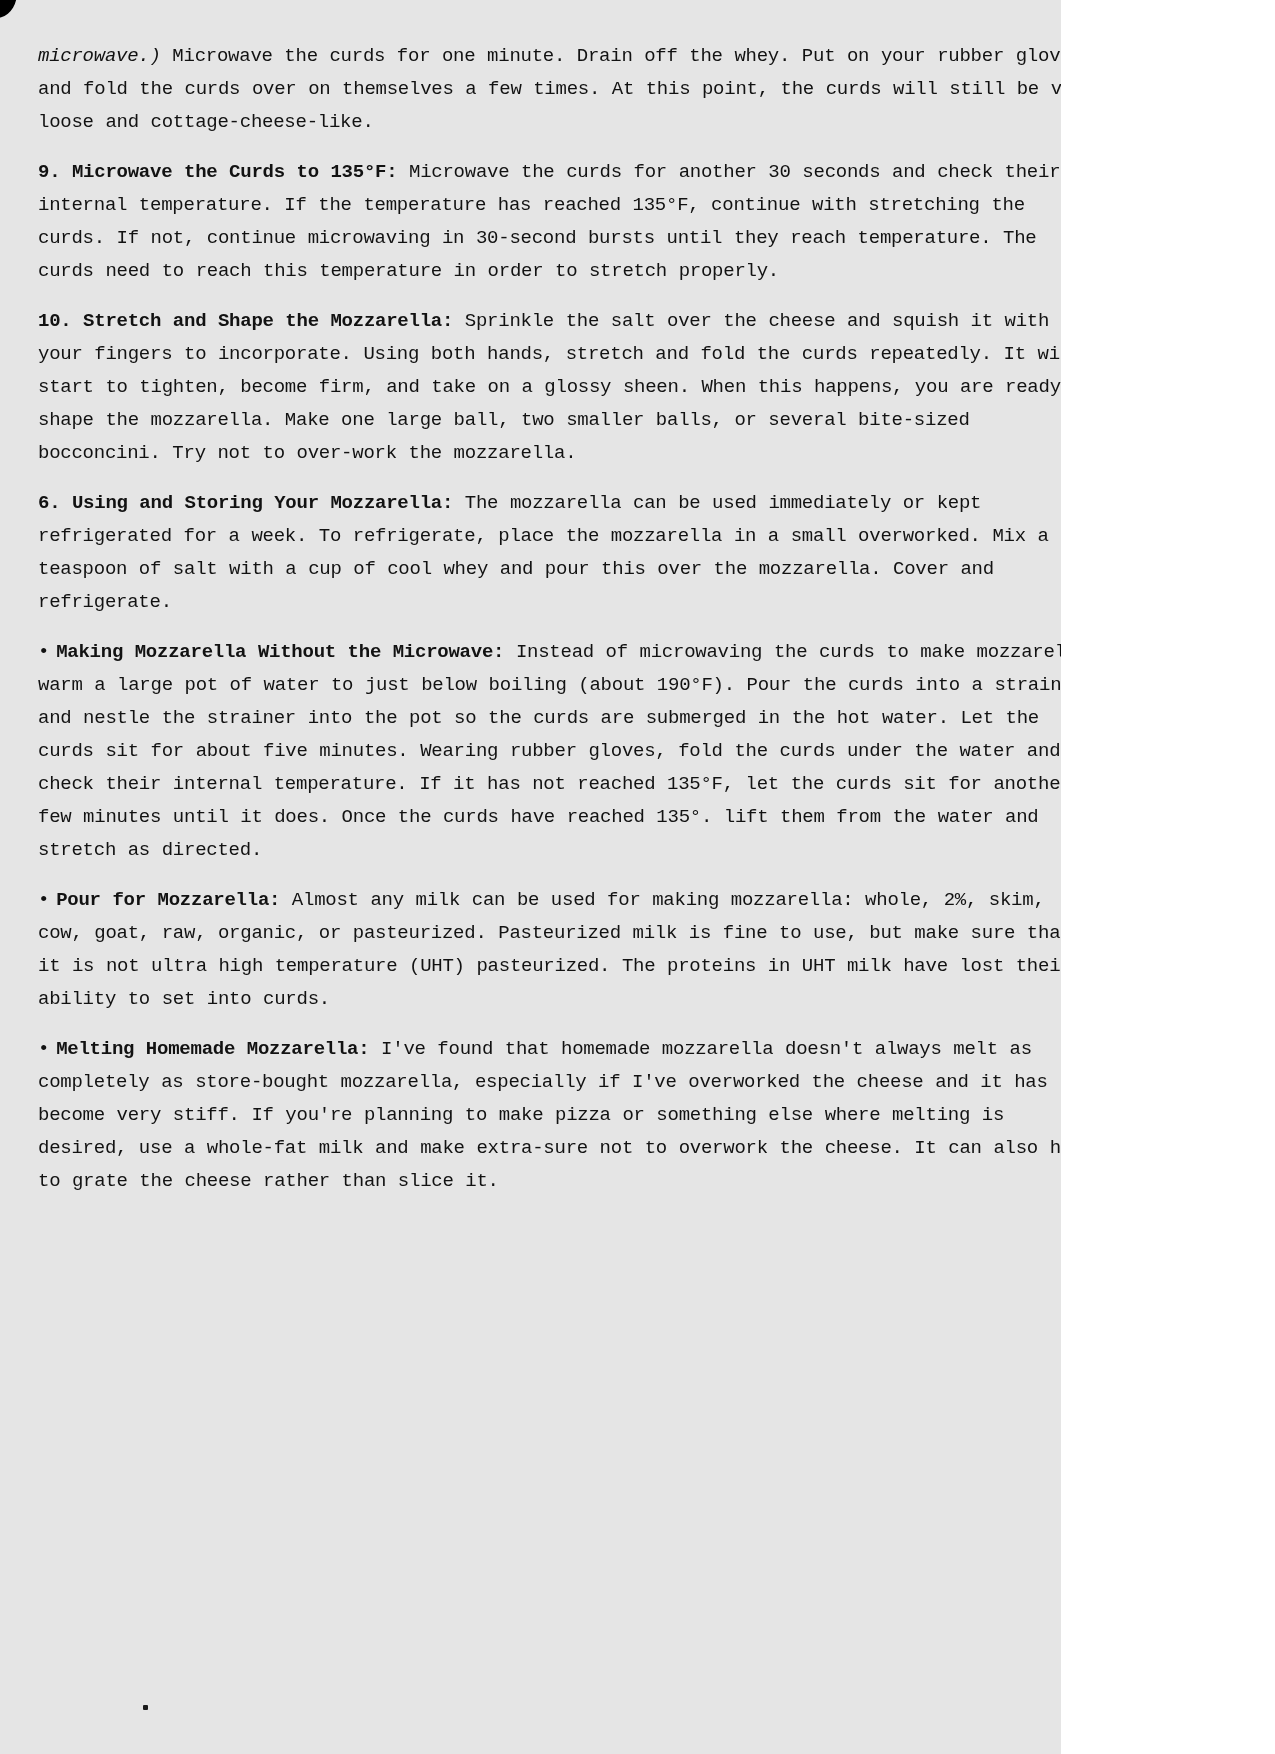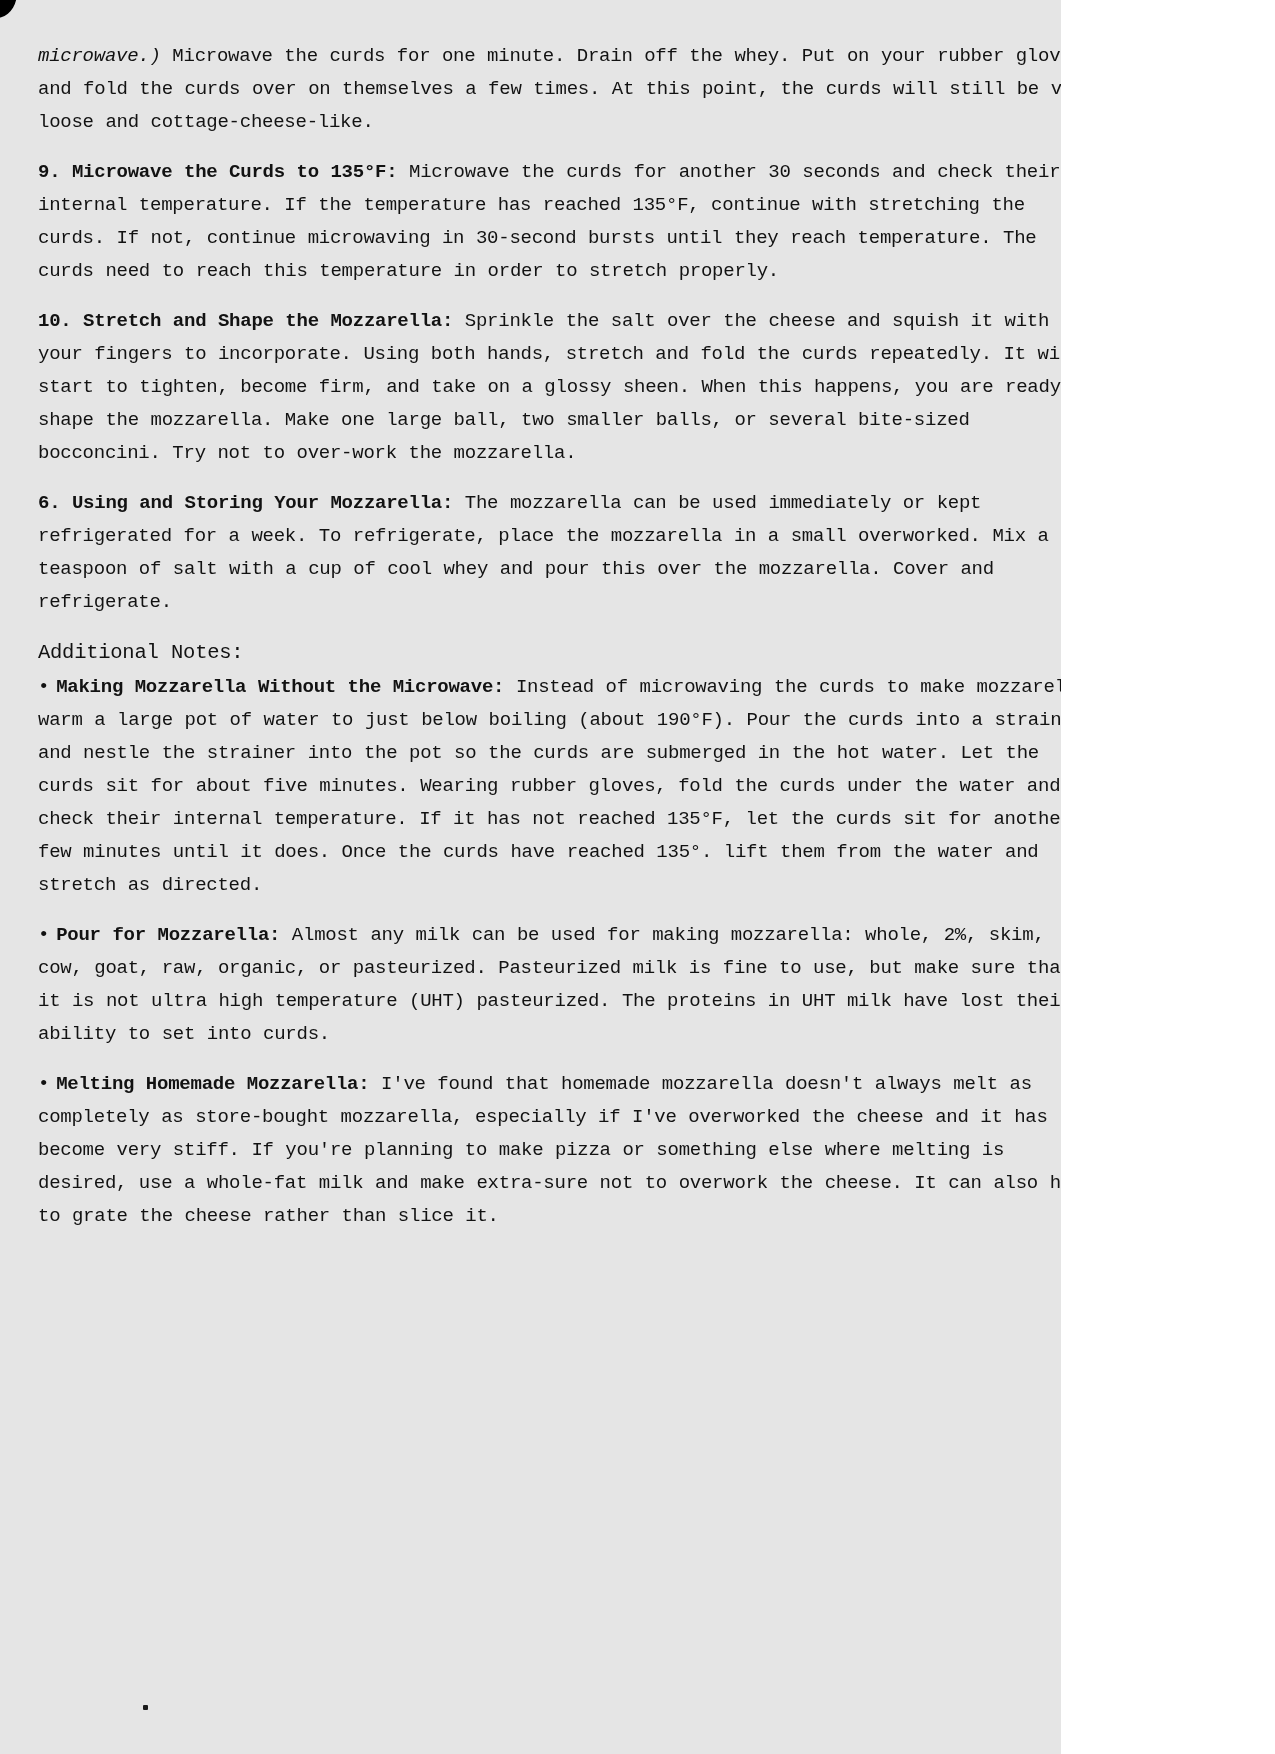--- a/index.html
+++ b/index.html
@@ -71,21 +71,20 @@
   <div class="content">
 
     <p><em>microwave.)</em><span> Microwave the curds for one minute. Drain off the whey. Put on your rubber gloves and fold the curds over on themselves a few times. At this point, the curds will still be very loose and cottage-cheese-like.</span></p>
 
     <p><strong>9. Microwave the Curds to 135°F:</strong><span> Microwave the curds for another 30 seconds and check their internal temperature. If the temperature has reached 135°F, continue with stretching the curds. If not, continue microwaving in 30-second bursts until they reach temperature. The curds need to reach this temperature in order to stretch properly.</span></p>
 
     <p><strong>10. Stretch and Shape the Mozzarella:</strong><span> Sprinkle the salt over the cheese and squish it with your fingers to incorporate. Using both hands, stretch and fold the curds repeatedly. It will start to tighten, become firm, and take on a glossy sheen. When this happens, you are ready to shape the mozzarella. Make one large ball, two smaller balls, or several bite-sized bocconcini. Try not to over-work the mozzarella.</span></p>
 
     <p><strong>6. Using and Storing Your Mozzarella:</strong><span> The mozzarella can be used immediately or kept refrigerated for a week. To refrigerate, place the mozzarella in a small overworked. Mix a teaspoon of salt with a cup of cool whey and pour this over the mozzarella. Cover and refrigerate.</span></p>
 
-    <p class="notes-heading">Additional Notes:</p>
 
     <p><span class="bullet">•</span><strong>Making Mozzarella Without the Microwave:</strong><span> Instead of microwaving the curds to make mozzarella, warm a large pot of water to just below boiling (about 190°F). Pour the curds into a strainer and nestle the strainer into the pot so the curds are submerged in the hot water. Let the curds sit for about five minutes. Wearing rubber gloves, fold the curds under the water and check their internal temperature. If it has not reached 135°F, let the curds sit for another few minutes until it does. Once the curds have reached 135°. lift them from the water and stretch as directed.</span></p>
 
     <p><span class="bullet">•</span><strong>Pour for Mozzarella:</strong><span> Almost any milk can be used for making mozzarella: whole, 2%, skim, cow, goat, raw, organic, or pasteurized. Pasteurized milk is fine to use, but make sure that it is not ultra high temperature (UHT) pasteurized. The proteins in UHT milk have lost their ability to set into curds.</span></p>
 
     <p><span class="bullet">•</span><strong>Melting Homemade Mozzarella:</strong><span> I've found that homemade mozzarella doesn't always melt as completely as store-bought mozzarella, especially if I've overworked the cheese and it has become very stiff. If you're planning to make pizza or something else where melting is desired, use a whole-fat milk and make extra-sure not to overwork the cheese. It can also help to grate the cheese rather than slice it.</span></p>
 
 
 
   </div>

